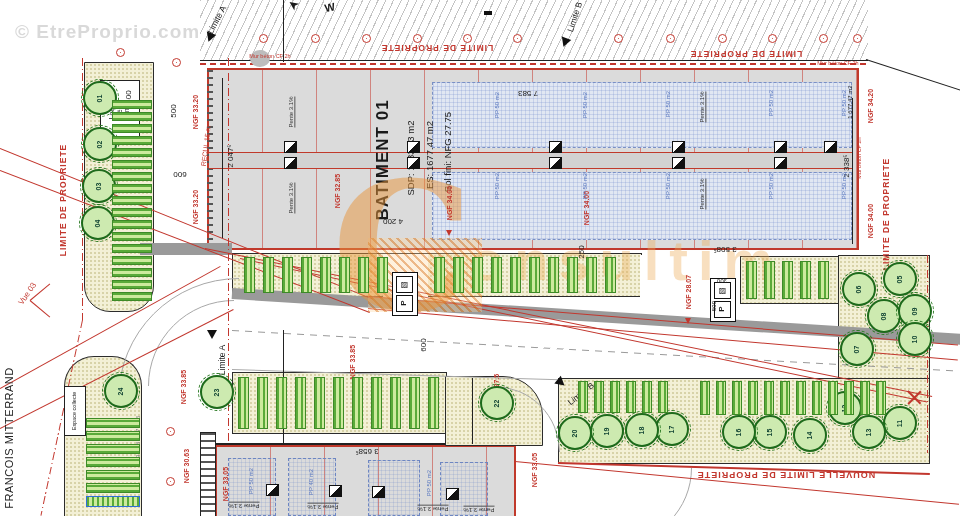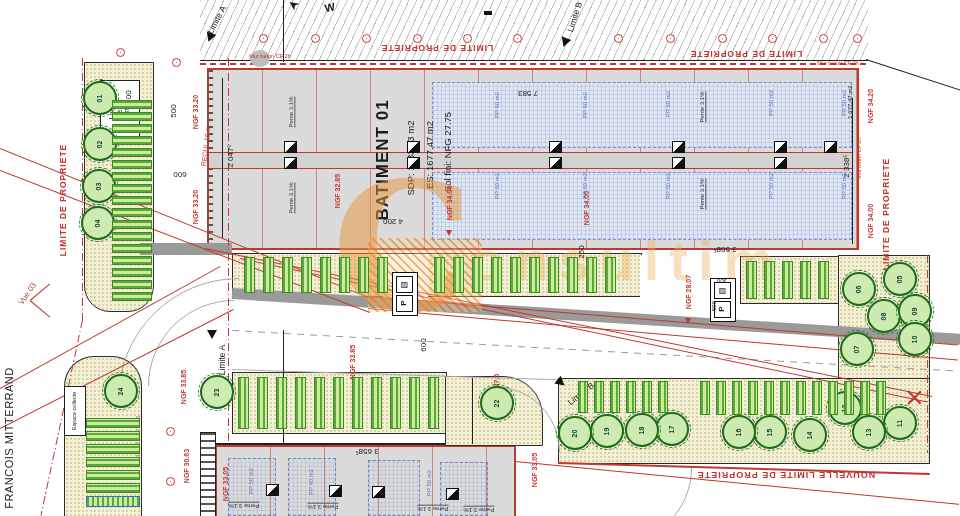--- a/index.html
+++ b/index.html
@@ -118,20 +118,21 @@
   <div class="rline" style="left:0px;top:388px;width:252px;transform:rotate(-29deg);"></div>
   <div class="rline" style="left:0px;top:428px;width:262px;transform:rotate(-27deg);"></div>
   <div class="rline" style="left:908px;top:390px;width:18px;transform:rotate(45deg);height:1.6px;"></div>
   <div class="rline" style="left:908px;top:403px;width:18px;transform:rotate(-45deg);height:1.6px;"></div>
   <div class="rline" style="left:30px;top:300px;width:26px;transform:rotate(40deg);"></div>
   <div class="rline" style="left:30px;top:300px;width:26px;transform:rotate(-40deg);"></div>
   <div class="rarw" style="left:446px;top:230px;"></div>
   <div class="rarw" style="left:685px;top:318px;"></div>
   <div class="rarw" style="left:494px;top:410px;transform:rotate(180deg);"></div>
 
+  <div class="wm t" style="left:15px;top:22px;">© EtreProprio.com</div>
   <div class="ohatch" style="left:368px;top:238px;width:114px;height:74px;"></div>
   <div class="wmC t" style="left:332px;top:158px;">C</div>
   <div class="wmTxt t" style="left:470px;top:232px;">onsultim</div>
 
   <div class="t ctr limite" style="left:437px;top:48px;--r:180deg;">LIMITE DE PROPRIETE</div>
   <div class="t ctr limite" style="left:746px;top:54px;--r:180deg;">LIMITE DE PROPRIETE</div>
   <div class="t ctr limite" style="left:886px;top:214px;--r:-90deg;">LIMITE DE PROPRIETE</div>
   <div class="t ctr limite" style="left:63px;top:200px;--r:-90deg;">LIMITE DE PROPRIETE</div>
   <div class="t ctr limite" style="left:786px;top:474px;--r:180deg;font-size:9px;">NOUVELLE LIMITE DE PROPRIETE</div>
   <div class="t ctr" style="left:217px;top:20px;--r:-62deg;font-size:8.5px;">Limite A</div>

